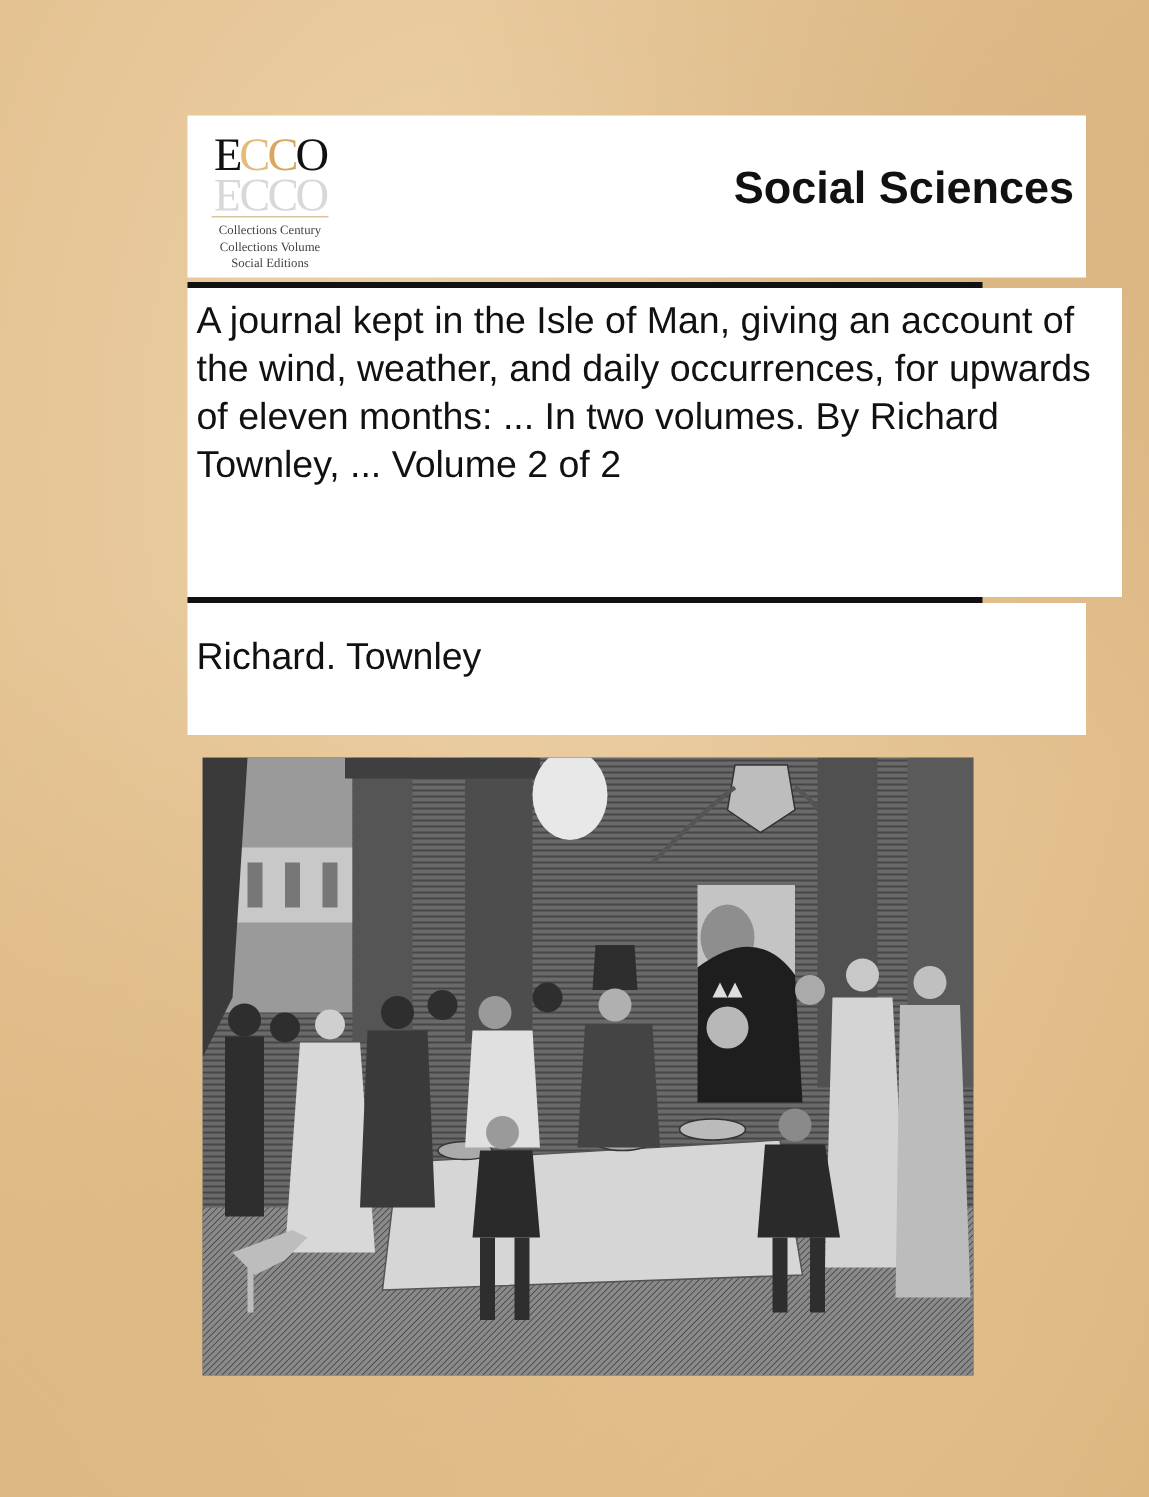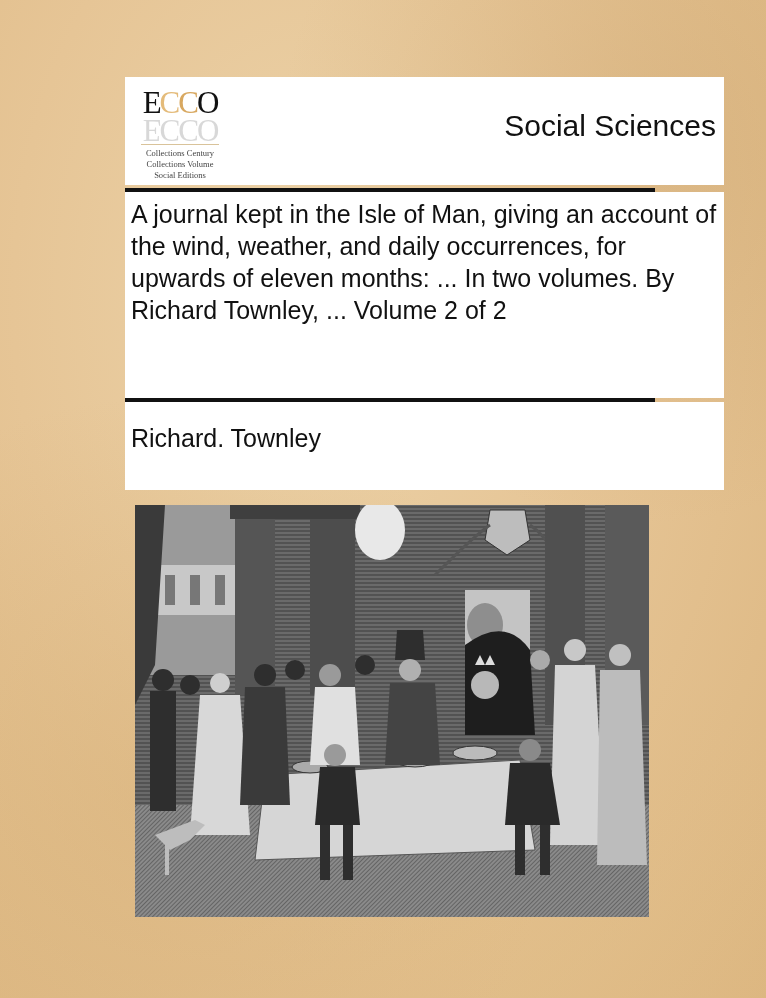--- a/index.html
+++ b/index.html
@@ -26,28 +26,28 @@
     .logo-mark { font-size: 31px; line-height: 32px; letter-spacing: -2px; color: #111; }
     .logo-mark .c1 { color: #e4bb7a; }
     .logo-mark .c2 { color: #d8a860; }
     .logo-reflect {
       font-size: 31px; line-height: 22px; height: 22px; overflow: hidden; letter-spacing: -2px;
       color: #cfcfcf; transform: scaleY(-1); opacity: 0.8;
     }
     .logo-rule { height: 1px; background: #d9c39a; margin: 3px 4px 3px 4px; }
     .logo-sub { font-size: 8.5px; line-height: 11px; color: #444; }
     .category {
-      position: absolute; right: 8px; top: 32px; font-size: 30px; color: #111; letter-spacing: 0px;
+      position: absolute; right: 8px; top: 32px; font-size: 30px; color: #111; letter-spacing: 0px; font-weight: bold;
     }
     .rule {
       position: absolute; left: 125px; width: 530px; height: 4px; background: #111;
     }
     .rule-1 { top: 188px; }
     .rule-2 { top: 398px; }
-    .title-panel { top: 192px; height: 206px; }
+    .title-panel { top: 192px; height: 206px; padding-left: 24px; }
     .title {
       position: absolute; left: 6px; top: 6px; right: 6px;
       font-size: 25px; line-height: 32px; color: #111; margin: 0; font-weight: normal;
     }
     .author-panel { top: 402px; height: 88px; text-align: right; }
     .author {
       position: absolute; left: 6px; top: 22px; font-size: 25px; color: #111;
     }
     .engraving {
       position: absolute; left: 135px; top: 505px; width: 514px; height: 412px;

